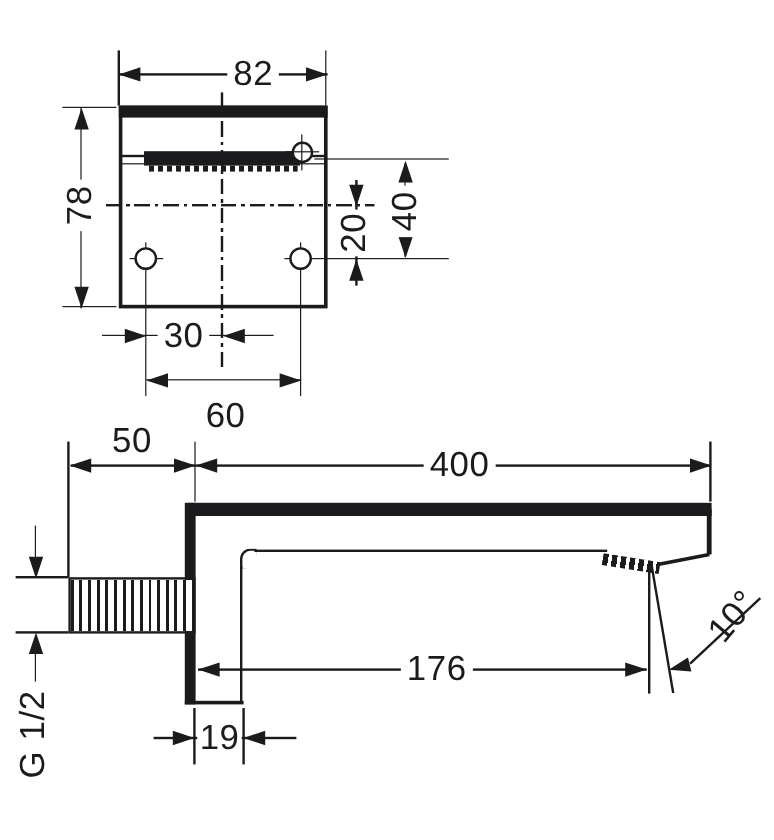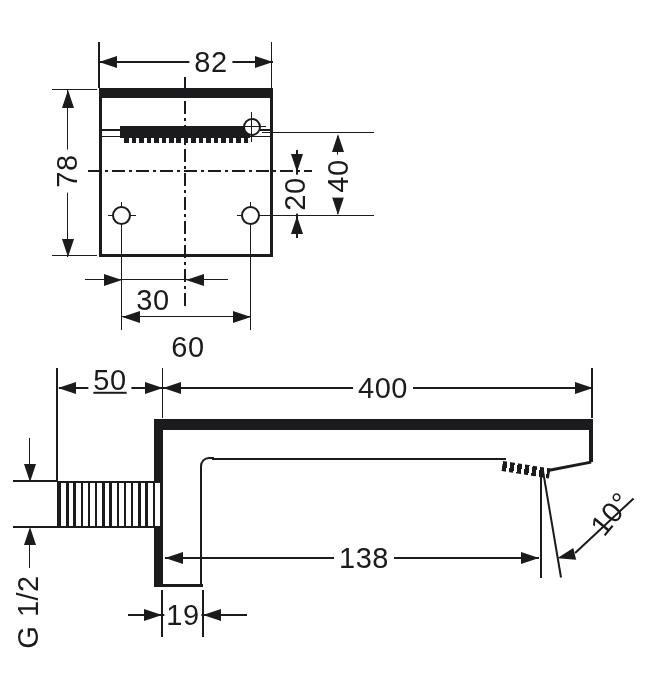--- a/index.html
+++ b/index.html
@@ -92,21 +92,21 @@
     <div class="lbl rot" style="left:338px; top:176px;">40</div>
 
     <div class="vl" style="left:296.1px; top:150px; height:88px;"></div>
     <div class="ar ar-d" style="left:291px; top:153.8px;"></div>
     <div class="ar ar-u" style="left:291px; top:215.5px;"></div>
     <div class="lbl rot" style="left:295px; top:194px; padding:0 3px;">20</div>
 
     <div class="hl" style="left:85px; top:278.6px; width:143px;"></div>
     <div class="ar ar-r" style="left:103.5px; top:273.5px;"></div>
     <div class="ar ar-l" style="left:185.5px; top:273.5px;"></div>
-    <div class="lbl" style="left:153px; top:280px;margin-top:20px;">30</div>
+    <div class="lbl" style="left:153px; top:280px;">30</div>
 
     <div class="hl" style="left:122px; top:315.6px; width:129px;"></div>
     <div class="ar ar-l" style="left:122px; top:310.5px;"></div>
     <div class="ar ar-r" style="left:233px; top:310.5px;"></div>
     <div class="lbl" style="left:188px; top:317px;margin-top:30px;">60</div>
   </div>
 
   <div>
 
     <div class="thick" style="left:157px; top:419px; width:436px; height:11px;"></div>
@@ -128,32 +128,32 @@
     <div class="lbl rot" style="left:28px; top:612px;">G 1/2</div>
 
     <div class="vl" style="left:56.2px; top:368px; height:113px;"></div>
     <div class="vl" style="left:161.5px; top:368px; height:50px;"></div>
     <div class="vl" style="left:591px; top:368px; height:50px;"></div>
     <div class="hl" style="left:59px; top:387.2px; width:533px; height:1.6px;"></div>
     <div class="ar ar-l" style="left:58px; top:382px;"></div>
     <div class="ar ar-r" style="left:145px; top:382px;"></div>
     <div class="ar ar-l" style="left:163px; top:382px;"></div>
     <div class="ar ar-r" style="left:575px; top:382px;"></div>
-    <div class="lbl" style="left:110px; top:380px;text-decoration:underline;">50</div>
+    <div class="lbl" style="left:110px; top:368px;">50</div>
     <div class="lbl" style="left:383px; top:388px;">400</div>
 
     <div class="teeth" style="left:503px; top:461px; width:48px; height:10px; transform:rotate(9deg); transform-origin:left top;"></div>
     <div class="hl" style="left:548px; top:468.5px; width:44px; height:3px; transform:rotate(-11deg); transform-origin:left center;"></div>
 
     <div class="vl" style="left:540px; top:472px; height:106px;"></div>
     <div class="vl" style="left:542px; top:471px; height:108px; transform:rotate(-9.6deg); transform-origin:top center;"></div>
     <div class="hl" style="left:165px; top:557.2px; width:374px; height:1.6px;"></div>
     <div class="ar ar-l" style="left:165px; top:552px;"></div>
     <div class="ar ar-r" style="left:521px; top:552px;"></div>
-    <div class="lbl" style="left:364px; top:558px;">138</div>
+    <div class="lbl" style="left:364px; top:558px;">176</div>
     <div class="ar ar-l" style="left:557px; top:550px; transform:rotate(-14deg);"></div>
     <div class="hl" style="left:575px; top:552px; width:80px; transform:rotate(-43deg); transform-origin:left center;"></div>
     <div class="lbl tilt" style="left:611px; top:514px;">10°</div>
 
     <div class="vl" style="left:161.2px; top:590px; height:47px; width:1.6px;"></div>
     <div class="vl" style="left:202px; top:590px; height:47px; width:1.6px;"></div>
     <div class="hl" style="left:128px; top:614.4px; width:119px; height:1.6px;"></div>
     <div class="ar ar-r" style="left:144px; top:609.2px;"></div>
     <div class="ar ar-l" style="left:203px; top:609.2px;"></div>
     <div class="lbl" style="left:183px; top:615px; padding:0 2px;">19</div>

